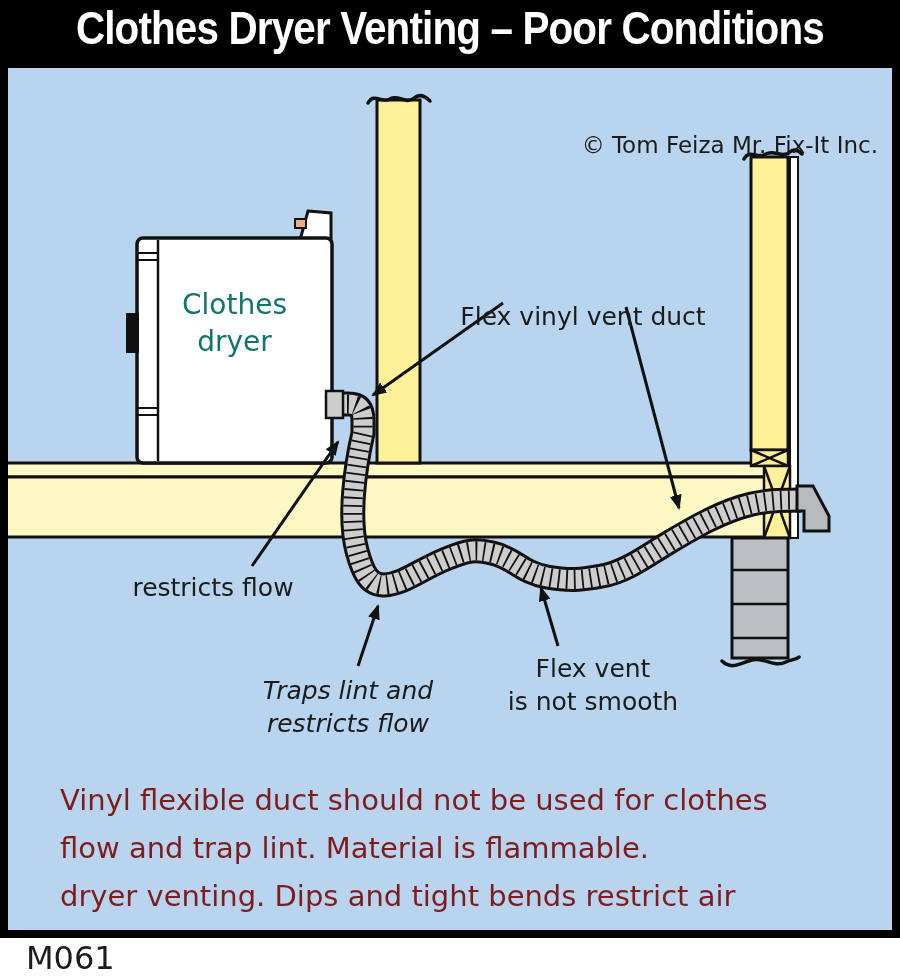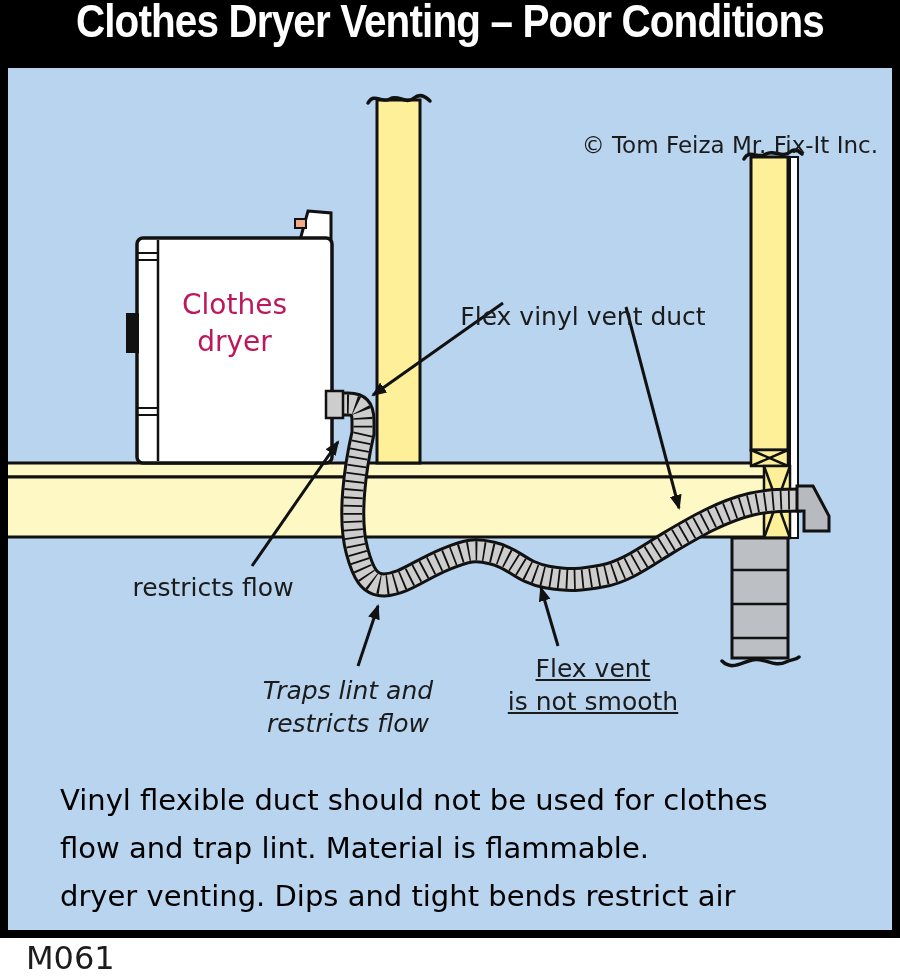--- a/index.html
+++ b/index.html
@@ -9,21 +9,21 @@
     font-family:"DejaVu Sans", sans-serif;
     position:relative;
     overflow:hidden;
   }
   .frame{
     position:absolute;left:0;top:0;width:900px;height:938px;
     background:#000000;
   }
   .titlebar{
     position:absolute;left:0;top:0;width:900px;height:48px;
-    display:flex;align-items:flex-end;justify-content:center;
+    display:flex;align-items:flex-start;justify-content:center;
   }
   .titlebar span{
     color:#ffffff;
     font-family:"Liberation Sans", sans-serif;
     font-weight:bold;
     font-size:47px;
     letter-spacing:-1px;
     transform:scaleX(0.86);
     white-space:nowrap;
   }
@@ -41,25 +41,25 @@
     line-height:33px;
     white-space:nowrap;
   }
   .lbl div{white-space:nowrap;}
   .copyright{
     position:absolute;top:16px;right:14px;
     font-size:23px;color:#1b1b1b;white-space:nowrap;margin-top:48px;
   }
   .dryer-label{
     position:absolute;left:134px;top:218px;width:185px;
-    font-size:28px;line-height:37px;text-align:center;color:#be185d;
+    font-size:28px;line-height:37px;text-align:center;color:#0f766e;
   }
   .caption{
     position:absolute;left:52px;top:708px;width:820px;
-    font-size:29px;line-height:48px;color:#000000;text-align:left;
+    font-size:29px;line-height:48px;color:#7f1d1d;text-align:left;
   }
   .figid{
     position:absolute;left:26px;top:938px;width:300px;height:40px;
     font-size:32px;color:#1c1c1c;
     display:flex;align-items:center;
   }
 </style>
 </head>
 <body>
 
@@ -169,21 +169,21 @@
   <div class="lbl" style="left:417px;top:200px;width:316px;margin-top:32px;">
     <div>Flex vinyl vent duct</div>
   </div>
   <div class="lbl" style="left:97px;top:503px;width:216px;">
     <div>restricts flow</div>
   </div>
   <div class="lbl" style="left:230px;top:606px;width:220px;font-style:italic;">
     <div>Traps lint and</div>
     <div>restricts flow</div>
   </div>
-  <div class="lbl" style="left:475px;top:584px;width:220px;text-decoration:underline;">
+  <div class="lbl" style="left:475px;top:584px;width:220px;">
     <div>Flex vent</div>
     <div>is not smooth</div>
   </div>
 
   <div class="caption">
     <div>Vinyl flexible duct should not be used for clothes</div>
     <div>flow and trap lint. Material is flammable.</div>
     <div>dryer venting. Dips and tight bends restrict air</div>
   </div>
 </div>

